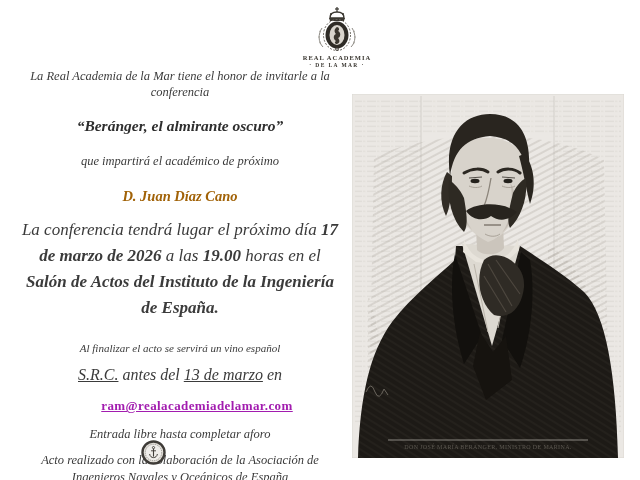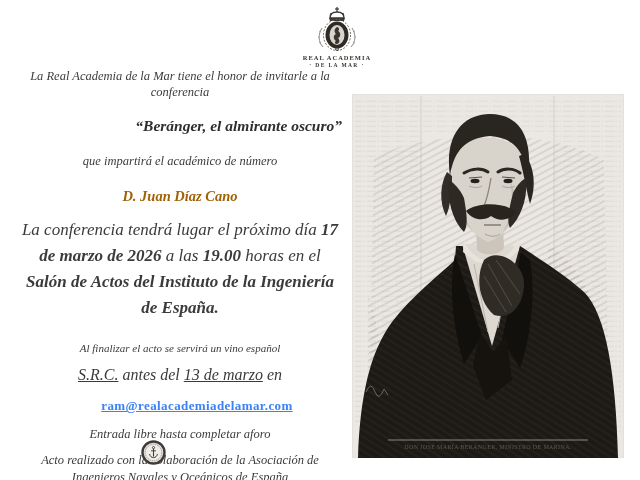--- a/index.html
+++ b/index.html
@@ -23,32 +23,32 @@
     font-size:5.5px; letter-spacing:1.4px; font-weight:bold;
     margin-top:1px; white-space:nowrap;
   }
 
   
   .invite {
     position:absolute; left:18px; top:68px; width:324px;
     text-align:center; font-style:italic; color:#3b3b3b;
   }
   .intro   { font-size:12.5px; line-height:16px; }
-  .title   { margin-top:17px; font-size:15.5px; font-weight:bold; color:#2e2e2e;text-align:right; }
+  .title   { margin-top:17px; font-size:15.5px; font-weight:bold; color:#2e2e2e; }
   .who     { margin-top:19px; font-size:12.5px; }
   .speaker { margin-top:19px; font-size:14.5px; font-weight:bold; color:#a16207; }
   .event   { margin-top:12px; font-size:17px; line-height:26px; }
   .event b { font-weight:bold; }
   .address { margin-top:1px; font-size:12.5px; }
   .wine    { margin-top:21px; font-size:11px; }
   .src-line{ margin-top:12px; font-size:16px;font-style:italic; }
   .underlined { text-decoration:underline; }
   .email-line { margin-top:12px; }
   .email-link {
-    font-style:normal; font-weight:bold; font-size:13px; color:#3b82f6;
+    font-style:normal; font-weight:bold; font-size:13px; color:#a21caf;
     letter-spacing:0.4px; text-decoration:underline; cursor:pointer;margin-left:34px;
   }
   .entry   { margin-top:13px; font-size:12.5px; }
   .collab  { margin-top:10px; font-size:12.5px; line-height:17px; }
 
   
   .portrait {
     position:absolute; left:352px; top:94px; width:272px; height:364px;
   }
   .portrait svg { display:block; }
@@ -92,21 +92,21 @@
   </span>
   <div class="academy-line1">REAL ACADEMIA</div>
   <div class="academy-line2">· DE LA MAR ·</div>
 </div>
 
 <div class="invite">
   <div class="intro">La Real Academia de la Mar tiene el honor de invitarle a la conferencia</div>
 
   <div class="title">“Beránger, el almirante oscuro”</div>
 
-  <div class="who">que impartirá el académico de número</div>
+  <div class="who">que impartirá el académico de próximo</div>
 
   <div class="speaker">D. Juan Díaz Cano</div>
 
   <div class="event"><span>La conferencia tendrá lugar el próximo día </span><b>17 de marzo de 2026</b><span> a las </span><b>19.00</b><span> horas en el </span><b>Salón de Actos del Instituto de la Ingeniería de España.</b></div>
 
 
   <div class="wine">Al finalizar el acto se servirá un vino español</div>
 
   <div class="src-line"><span class="underlined">S.R.C.</span><span> antes del </span><span class="underlined">13 de marzo</span><span> en</span></div>
 

